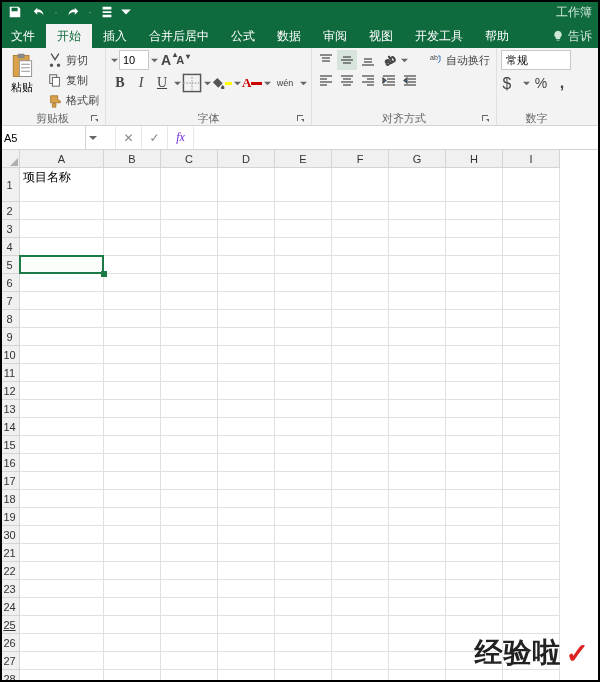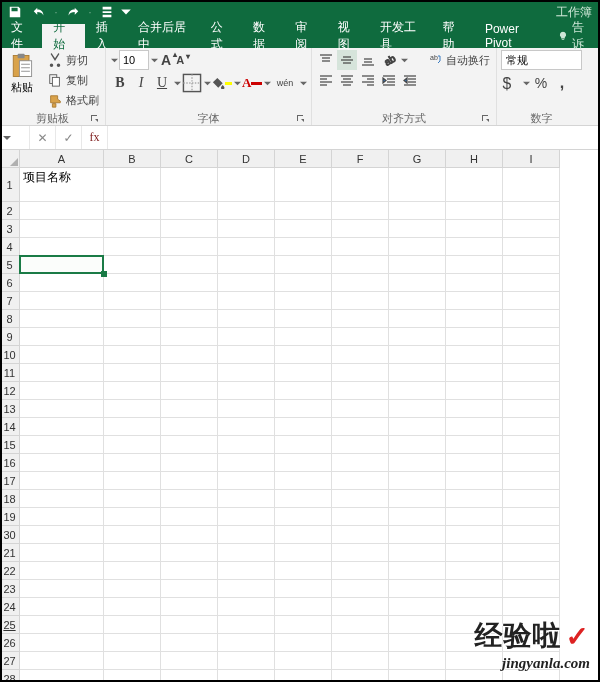--- a/index.html
+++ b/index.html
@@ -54,31 +54,31 @@
   
   .align-body { flex-direction:column; gap:2px; }
   .align-row { display:flex; gap:1px; }
   .align-btn { width:20px; height:20px; display:flex; align-items:center; justify-content:center; cursor:pointer; }
   .align-btn svg { width:14px; height:14px; fill:#444; stroke:#444; stroke-width:1.2; }
   .side-col { display:flex; flex-direction:column; gap:2px; margin-left:6px; }
   .lbl-btn { display:flex; align-items:center; gap:4px; cursor:pointer; font-size:11px; color:#444; height:20px; padding:0 2px; }
 
   
   .num-body { flex-direction:column; gap:2px; }
-  .num-format { border:1px solid #c8c8c8; background:#fff; height:20px; width:81px; padding:0 4px; display:flex; align-items:center; font-size:11px; }
+  .num-format { border:1px solid #c8c8c8; background:#fff; height:20px; width:70px; padding:0 4px; display:flex; align-items:center; font-size:11px; }
   .num-row { display:flex; gap:1px; }
 
   
   .namebar { height:24px; border-bottom:1px solid #d4d4d4; display:flex; align-items:stretch; background:#fff; }
   .namebox { width:86px; border-right:1px solid #d4d4d4; display:flex; align-items:center; padding:0 4px; font-size:11px; }
   .namebox-drop { width:14px; display:flex; align-items:center; justify-content:center; cursor:pointer; }
   .namebox-drop svg { width:8px; height:8px; fill:#666; }
   .spacer { width:16px; border-right:1px solid #e8e8e8; }
   .fx-btn { width:26px; display:flex; align-items:center; justify-content:center; border-right:1px solid #e8e8e8; color:#888; cursor:pointer; }
-  .fx-btn.fx { font-family:"Times New Roman"; color:#7f1d1d; }
+  .fx-btn.fx { font-style:italic; font-family:"Times New Roman"; color:#6d28d9; }
   .formula { flex:1; padding:0 6px; display:flex; align-items:center; font-size:11px; }
 
   
   .grid { position:relative; }
   .corner { position:absolute; left:0; top:0; width:20px; height:18px; background:#f0f0f0; border:1px solid #d4d4d4; border-top:none; border-left:none; }
   .corner::after { content:""; position:absolute; right:1px; bottom:1px; width:0; height:0; border-left:8px solid transparent; border-bottom:8px solid #b0b0b0; }
   .col-headers { position:absolute; left:20px; top:0; height:18px; display:flex; }
   .col-h { border-right:1px solid #d4d4d4; border-bottom:1px solid #d4d4d4; background:#f0f0f0; display:flex; align-items:center; justify-content:center; font-size:11px; color:#333; }
   .row-headers { position:absolute; left:0; top:18px; width:20px; }
   .row-h { border-right:1px solid #d4d4d4; border-bottom:1px solid #d4d4d4; background:#f0f0f0; display:flex; align-items:center; justify-content:center; font-size:11px; color:#333; }
@@ -135,21 +135,20 @@
   <div class="tab">文件</div>
   <div class="tab active">开始</div>
   <div class="tab">插入</div>
   <div class="tab">合并后居中</div>
   <div class="tab">公式</div>
   <div class="tab">数据</div>
   <div class="tab">审阅</div>
   <div class="tab">视图</div>
   <div class="tab">开发工具</div>
   <div class="tab">帮助</div>
-  <div class="tab">Power Pivot</div>
   <div class="tell-me">
     <svg viewBox="0 0 16 16">
         <path d="M8 1a5 5 0 00-3 9v2h6v-2a5 5 0 00-3-9zm-2 12h4v1H6v-1z"></path>
       </svg>
     <span>告诉</span>
   </div>
 </div>
 
 <div class="ribbon">
 
@@ -403,20 +402,23 @@
         <div class="fmt-btn" style="font-size:16px;font-weight:bold;">,</div>
       </div>
     </div>
     <div class="group-label">
       <span>数字</span>
     </div>
   </div>
 </div>
 
 <div class="namebar">
+  <div class="namebox">
+      <span>A5</span>
+    </div>
   <div class="namebox-drop">
       <svg viewBox="0 0 8 8">
         <path d="M0 2l4 4 4-4z"></path>
       </svg>
     </div>
   <div class="spacer"></div>
   <div class="fx-btn">✕</div>
   <div class="fx-btn">✓</div>
   <div class="fx-btn fx">fx</div>
   <div class="formula">
@@ -723,16 +725,15 @@
       <div class="selection" style="left: -1px; top: 87px; width: 85px; height: 19px;"></div>
       <div class="fill-handle" style="left: 81px; top: 103px;"></div>
     </div>
 </div>
 
 <div class="watermark">
   <div class="wm-main">
     <span>经验啦</span>
     <span class="wm-check">✓</span>
   </div>
-  <div class="wm-sub">jingyanla.com</div>
 </div>
 
 <div class="border-frame"></div>
 
 </body></html>

